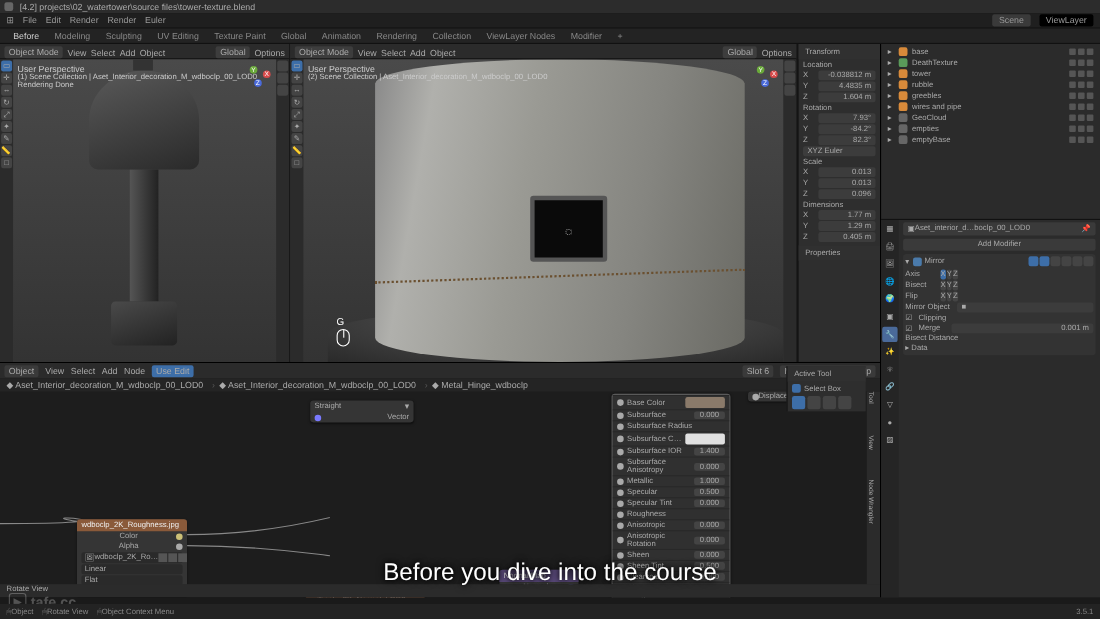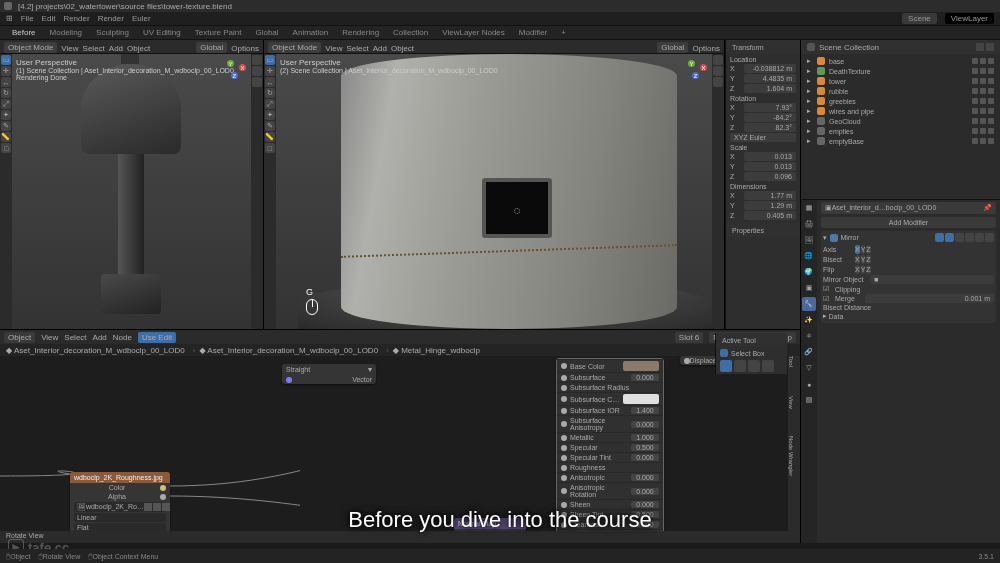--- a/index.html
+++ b/index.html
@@ -486,28 +486,20 @@
         <div class="tool" style="height:40px;writing-mode:vertical-rl;font-size:6px;">View</div>
         <div class="tool" style="height:50px;writing-mode:vertical-rl;font-size:6px;">Node Wrangler</div>
       </div>
       <div style="position:absolute;bottom:0;left:0;right:0;height:12px;background:#2b2b2b;font-size:7px;padding:1px 6px;">Rotate View</div>
     </div>
   </div>
 
   <div class="right-col">
 
     <div class="panel" style="height:160px;">
-      <div class="panel-head">
-        <span style="width:8px;height:8px;background:#555;border-radius:2px;margin-right:4px;"></span>
-        <span>Scene Collection</span>
-        <span style="margin-left:auto;display:flex;gap:2px;">
-          <span style="width:8px;height:8px;background:#444;"></span>
-          <span style="width:8px;height:8px;background:#444;"></span>
-        </span>
-      </div>
       <div class="panel-body" id="outliner-tree">
           <div class="outliner-item">
             <span style="width:6px;">▸</span>
             <span class="ico o-orange"></span>
             <span>base</span>
             <span class="vis-icons">
               <span></span>
               <span></span>
               <span></span>
             </span>

